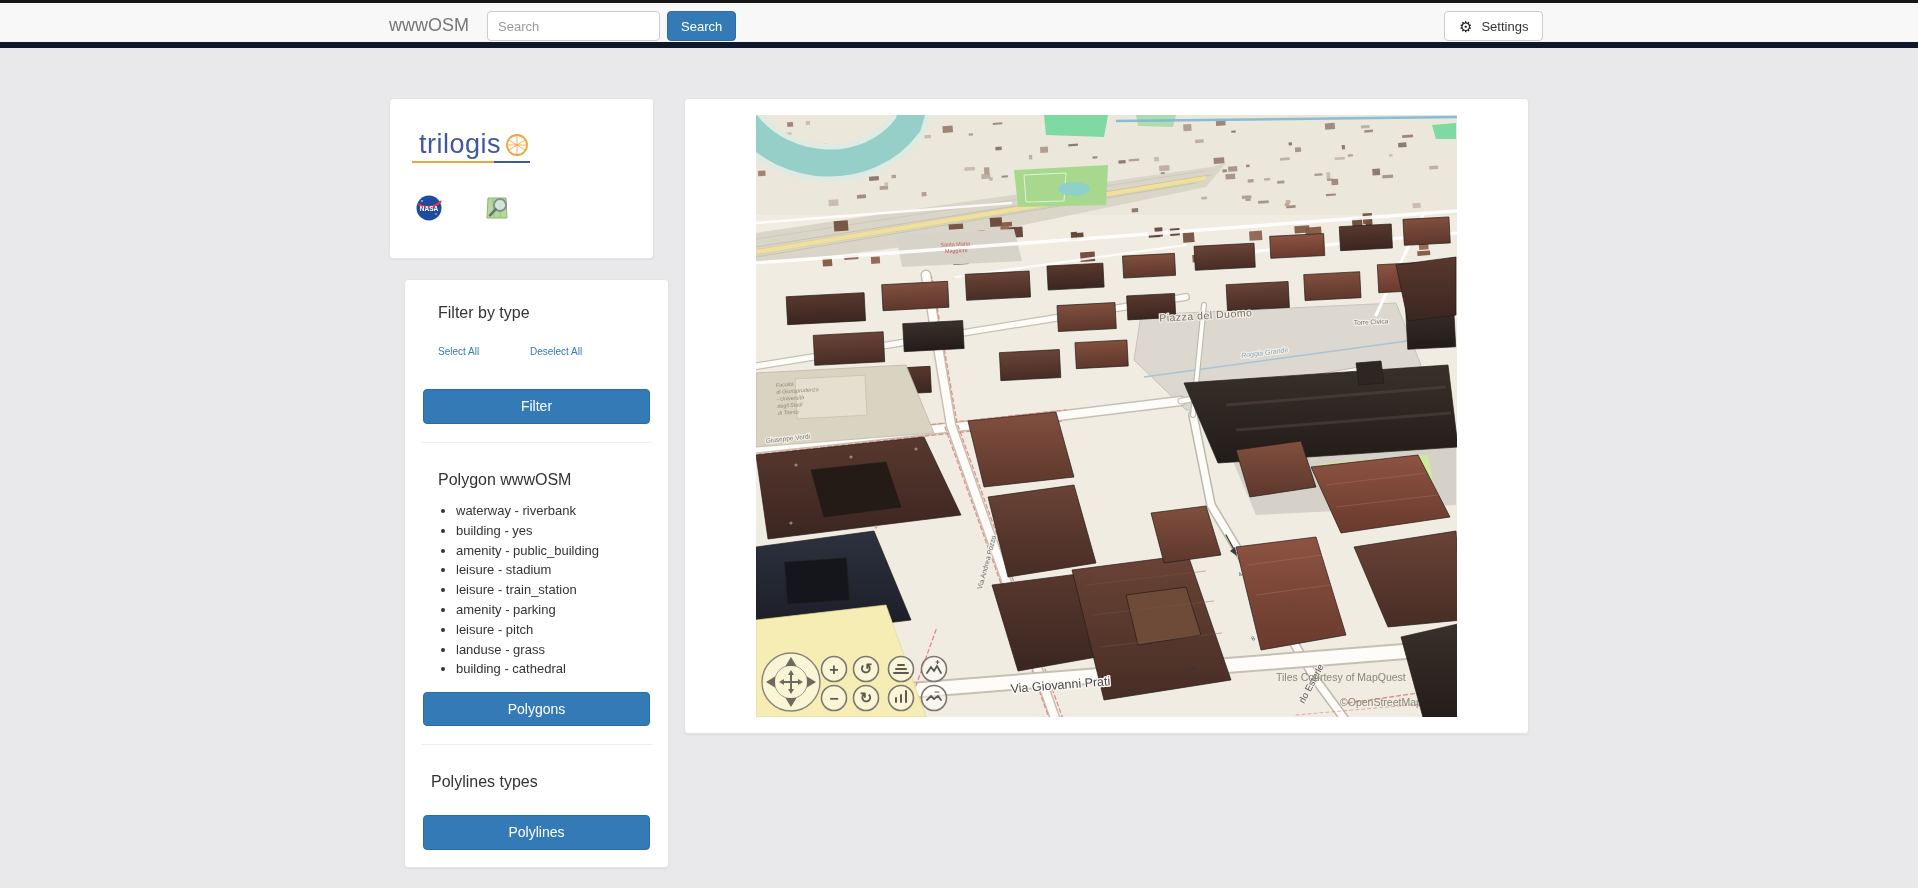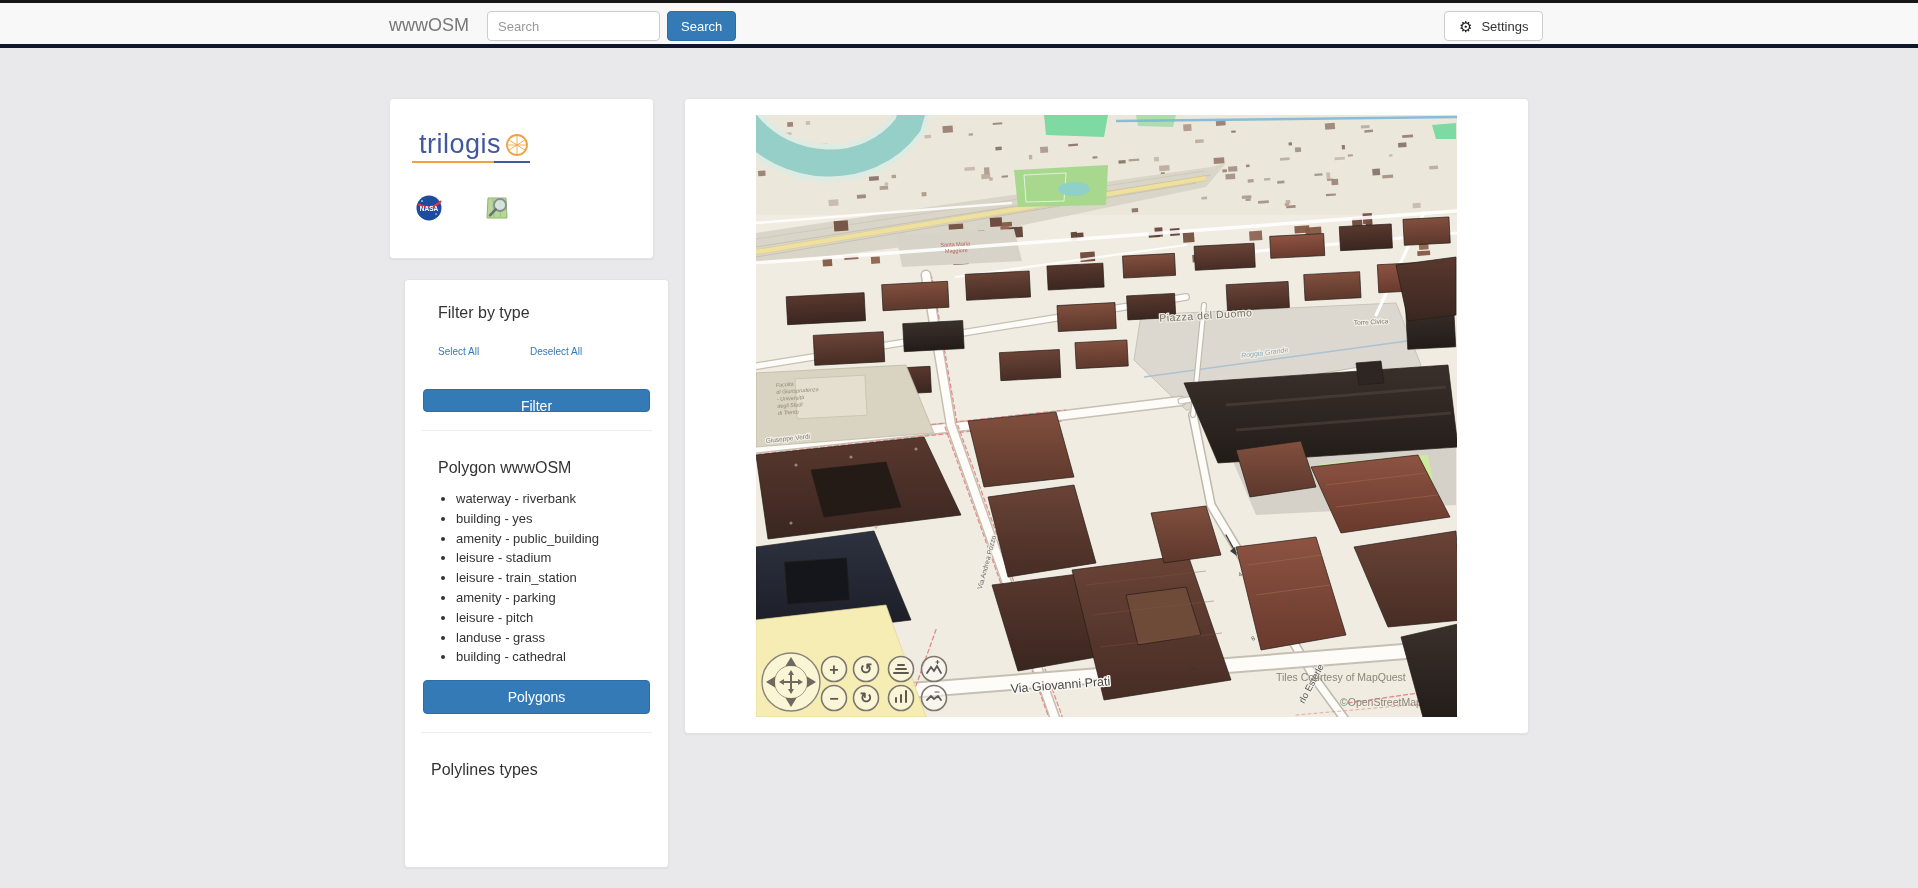--- a/index.html
+++ b/index.html
@@ -10,21 +10,21 @@
     background: #e9e8ea;
     position: relative;
     overflow: hidden;
     color:#333;
   }
   
   .navbar {
     position:absolute; top:0; left:0; width:1918px; height:48px;
     background:#f8f8f8;
     border-top:3px solid #161616;
-    border-bottom:4px solid #0f172a;
+    border-bottom:6px solid #0f172a;
   }
   .brand {
     position:absolute; left:389px; top:0; height:45px; line-height:45px;
     font-size:18px; color:#777;
   }
   .search-input {
     position:absolute; left:487px; top:8px; width:173px; height:30px;
     border:1px solid #ccc; border-radius:4px; padding:0 10px;
     font-size:13px; color:#555; background:#fff;
     font-family:"Liberation Sans", sans-serif;
@@ -68,21 +68,21 @@
   .mini-logos { position:absolute; left:26px; top:96px; width:120px; }
   .mini-logo { position:absolute; top:0; width:26px; height:26px; }
   .mini-logo.osm { left:68px; }
   
   .panel-title { font-size:16px; font-weight:500; color:#333; margin-left:15px; }
   .t-filter   { margin-top:24px; }
   .links-row  { margin-top:24px; margin-left:15px; font-size:10px; }
   .links-row a { color:#337ab7; text-decoration:none; }
   .links-row a.deselect { margin-left:48px; }
   .btn-block { display:block; width:100%; }
-  .btn-filter    { margin-top:32px; height:23px; line-height:33px; }
+  .btn-filter    { margin-top:32px; height:35px; line-height:33px; }
   .btn-polygons  { margin-top:13px; height:34px; line-height:32px; }
   .btn-polylines { margin-top:24px; height:35px; line-height:33px; }
   .card-filter hr { border:none; border-top:1px solid #eee; margin:18px -2px 0 -2px; }
   .t-polygons  { margin-top:28px; }
   .t-polylines { margin-top:28px;margin-left:8px; }
   .type-list {
     margin:12px 0 0 15px; padding-left:18px;
     font-size:13px; color:#333; line-height:19.8px;
   }
   
@@ -155,20 +155,21 @@
     <li>leisure - stadium</li>
     <li>leisure - train_station</li>
     <li>amenity - parking</li>
     <li>leisure - pitch</li>
     <li>landuse - grass</li>
     <li>building - cathedral</li>
   </ul>
   <button class="btn btn-primary btn-block btn-polygons">Polygons</button>
   <hr>
   <div class="panel-title t-polylines">Polylines types</div>
+  <button class="btn btn-primary btn-block btn-polylines">Polylines</button>
 </div>
 
 <div class="card card-map">
   <div class="map-viewport">
     <svg width="701" height="602" viewBox="0 0 701 602">
       <defs>
         <linearGradient id="gMaroon" x1="0" y1="0" x2="0" y2="1">
             <stop offset="0" stop-color="#6a4336"></stop>
             <stop offset="1" stop-color="#472d25"></stop>
           </linearGradient>

